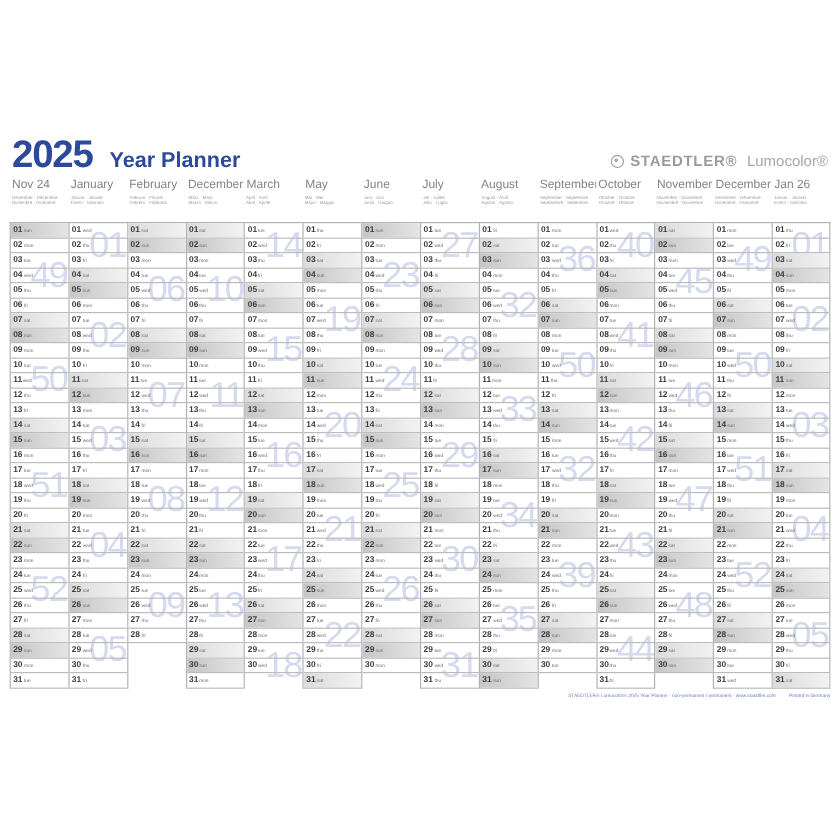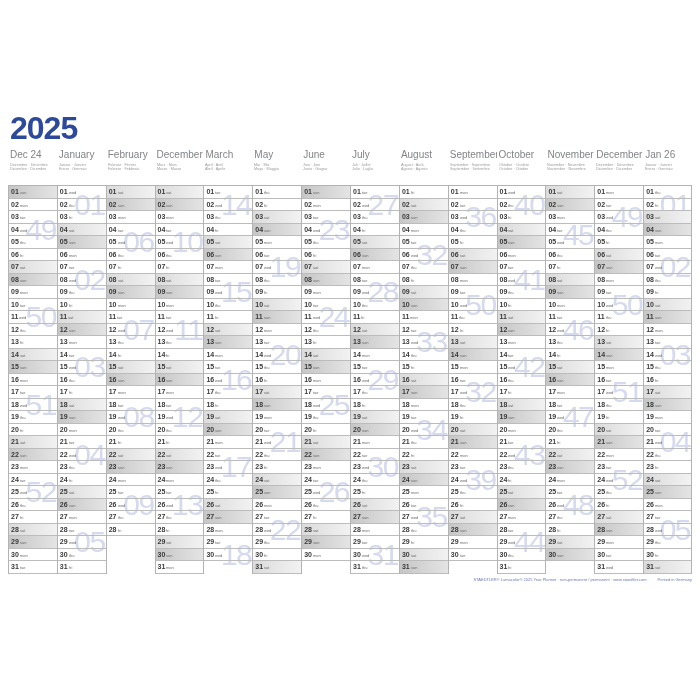--- a/index.html
+++ b/index.html
@@ -52,27 +52,33 @@
   .footer span{font-size:8px;color:#6b7ab8;}
   .footer .gap{display:inline-block;width:22px;}
 </style>
 </head>
 <body>
 
 <div class="sheet">
 
   <div class="titlebar">
     <span class="year">2025</span>
+    <span class="subtitle">Year Planner</span>
   </div>
 
+  <div class="brand">
+    <span class="marshead"></span>
+    <span class="brand-main">STAEDTLER®</span>
+    <span class="brand-prod">Lumocolor®</span>
+  </div>
 
   <div id="grid">
       <div class="col">
         <div class="mh">
-          <div class="m-label">Dec 24</div>
+          <div class="m-label">Nov 24</div>
           <div class="m-subwrap">
             <div class="m-sub">Dezember · Décembre</div>
             <div class="m-sub">Diciembre · Dicembre</div>
           </div>
         </div>
         <div class="days">
           <div class="wk" style="top: 43.75px;">49</div>
           <div class="wk" style="top: 131.25px;">50</div>
           <div class="wk" style="top: 218.75px;">51</div>
           <div class="wk" style="top: 306.25px;">52</div>

